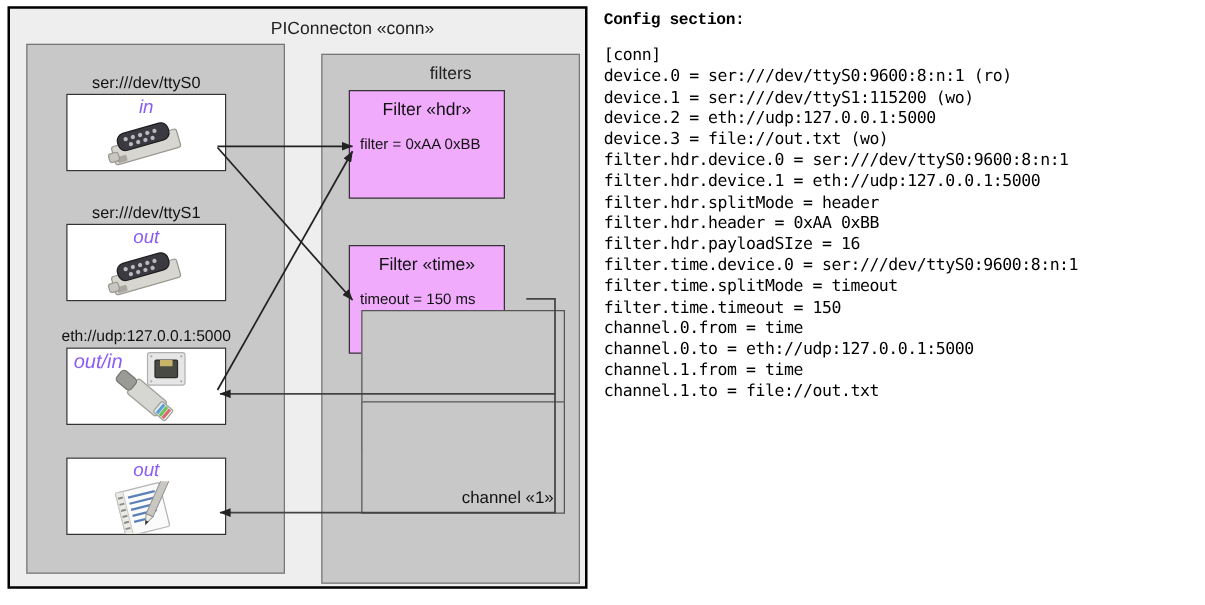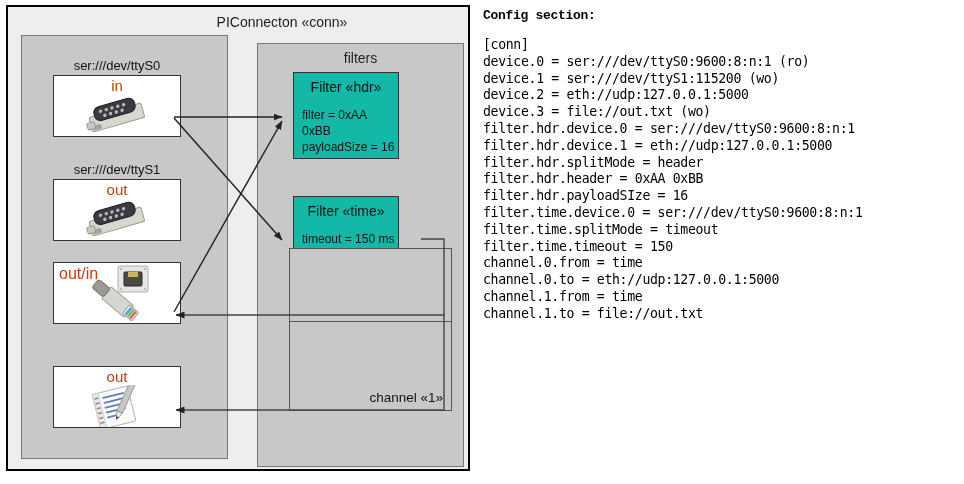--- a/index.html
+++ b/index.html
@@ -96,22 +96,23 @@
     border: 1.5px solid #333333;
     box-sizing: border-box;
     overflow: hidden;
   }
   .device-io {
     position: absolute;
     top: 1px;
     width: 100%;
     text-align: center;
     font-size: 15px;
-    color: #c2410c;
+    color: #8b5cf6;
     z-index: 2;
+    font-style: italic;
   }
   #device-eth .device-io {
     text-align: left;
     left: 5px;
     width: auto;
     top: 2px;
     font-size: 16px;
   }
   .device-icon {
     position: absolute;
@@ -130,23 +131,23 @@
   }
 
   #device-ttys0 { top: 22px; }
   #device-ttys1 { top: 126px; }
   #device-eth   { top: 226px; }
   #device-file  { top: 330px; }
 
   
   .filter-box {
     position: absolute;
-    left: 35px;
-    width: 106px;
-    background: #14b8a6;
+    left: 21px;
+    width: 125px;
+    background: #f0abfc;
     border: 1.5px solid #333333;
     box-sizing: border-box;
   }
   #filter-hdr  { top: 28px; height: 87px; }
   #filter-time { top: 152px; height: 87px; }
   .filter-title {
     text-align: center;
     font-size: 14px;
     color: #111111;
     margin-top: 6px;
@@ -265,20 +266,21 @@
             <circle cx="38" cy="18" r="1.7" fill="#b9b9c0"></circle>
             <circle cx="44" cy="18" r="1.7" fill="#b9b9c0"></circle>
             <rect x="12" y="25" width="8" height="5" rx="1" fill="#a8a69e"></rect>
             <rect x="6" y="21" width="8" height="7" rx="2" fill="#c9c7c1" stroke="#9a9890" stroke-width="1"></rect>
           </g>
         </svg>
       </div>
     </div>
 
     <div class="device" id="device-eth">
+      <div class="device-label">eth://udp:127.0.0.1:5000</div>
       <div class="device-box">
         <div class="device-io">out/in</div>
         <svg class="device-icon" viewBox="0 0 80 58">
           <rect x="34" y="1" width="30" height="26" rx="2" fill="#e6e6e6" stroke="#b0b0b0" stroke-width="1"></rect>
           <rect x="40" y="7" width="18" height="14" rx="1" fill="#4a4a44" stroke="#2a2a26" stroke-width="1"></rect>
           <rect x="44" y="7" width="10" height="5" fill="#c8b468"></rect>
           <circle cx="37" cy="4" r="0.9" fill="#aaaaaa"></circle>
           <circle cx="61" cy="4" r="0.9" fill="#aaaaaa"></circle>
           <circle cx="37" cy="24" r="0.9" fill="#aaaaaa"></circle>
           <circle cx="61" cy="24" r="0.9" fill="#aaaaaa"></circle>
@@ -327,21 +329,20 @@
     </div>
   </div>
 
   <div class="panel" id="filters-panel">
     <div class="panel-title">filters</div>
 
     <div class="filter-box" id="filter-hdr">
       <div class="filter-title">Filter «hdr»</div>
       <div class="filter-props">
         <div>filter = 0xAA 0xBB</div>
-        <div>payloadSize = 16</div>
       </div>
     </div>
 
     <div class="filter-box" id="filter-time">
       <div class="filter-title">Filter «time»</div>
       <div class="filter-props">
         <div>timeout = 150 ms</div>
       </div>
     </div>
 

